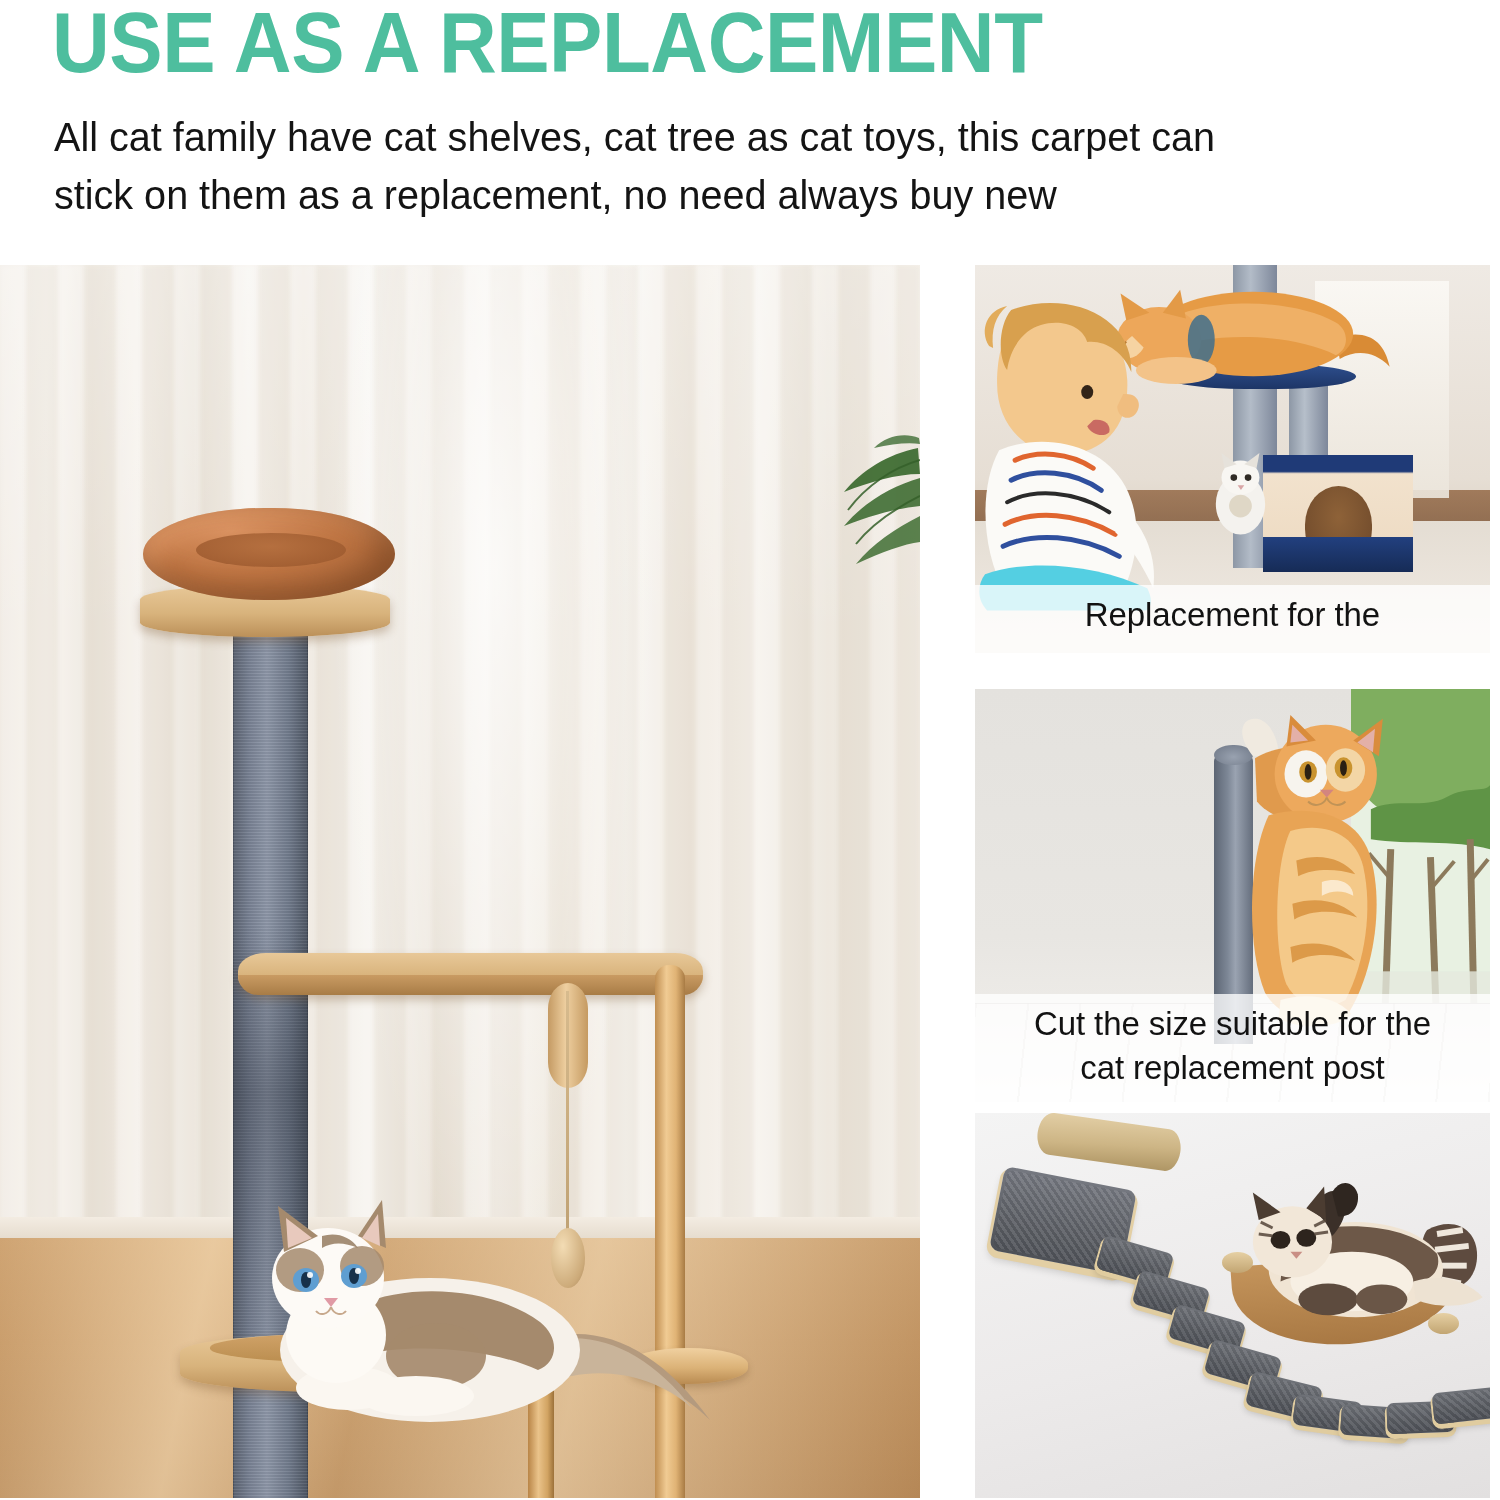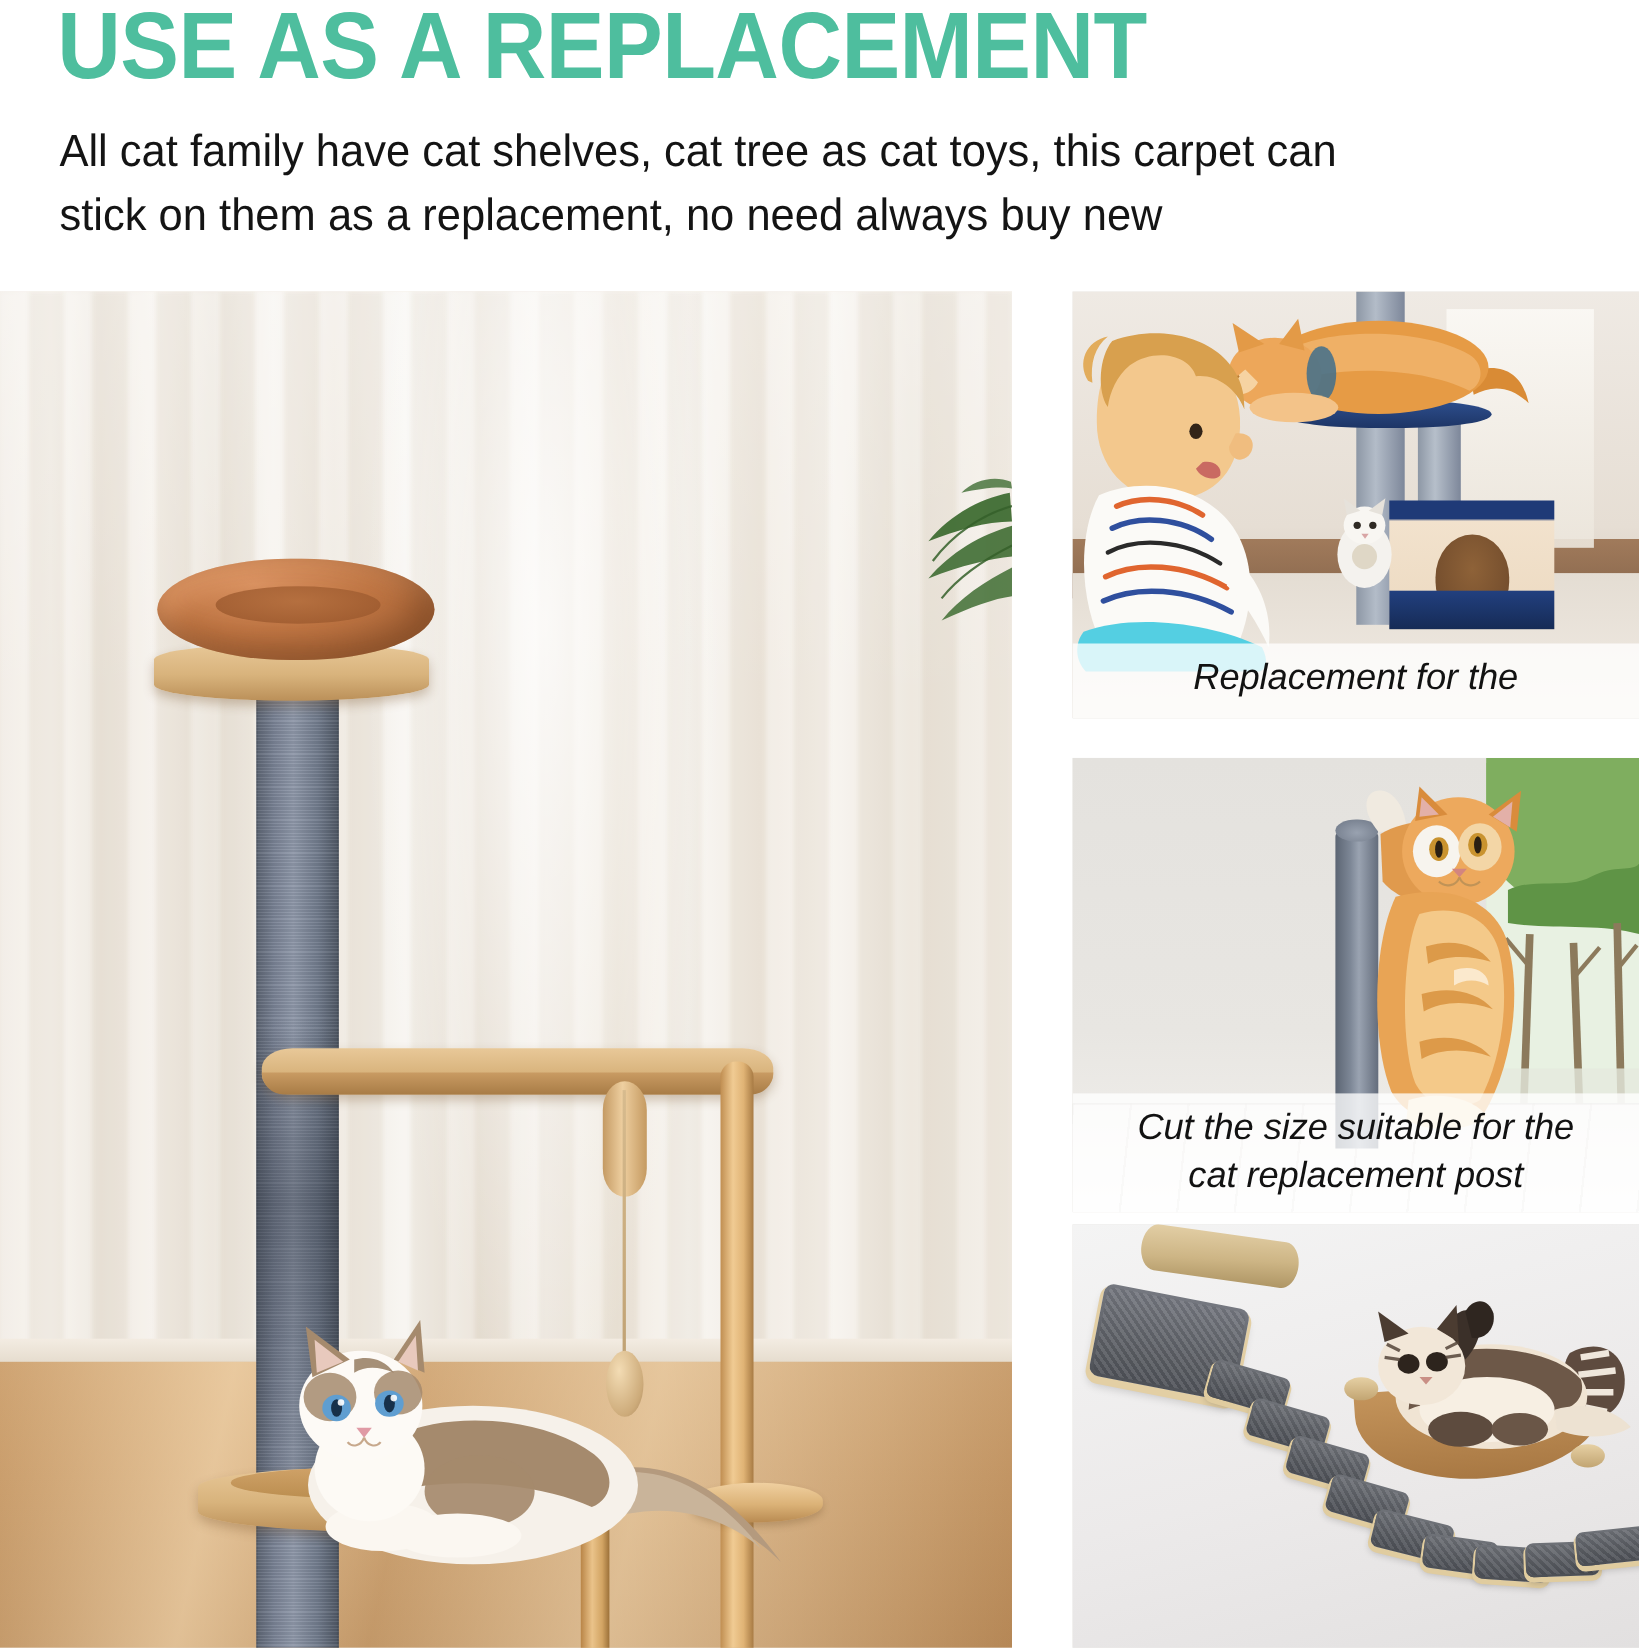--- a/index.html
+++ b/index.html
@@ -59,21 +59,20 @@
     transform-origin: left top;
   }
 
   
   .gallery {
     position: absolute;
     left: 0;
     top: 265px;
     width: 1500px;
     height: 1235px;
-    font-style: italic;
   }
 
   .hero {
     position: absolute;
     left: 0; top: 0;
     width: 920px;
     height: 1233px;
     overflow: hidden;
     background: #efe9e0;
   }

